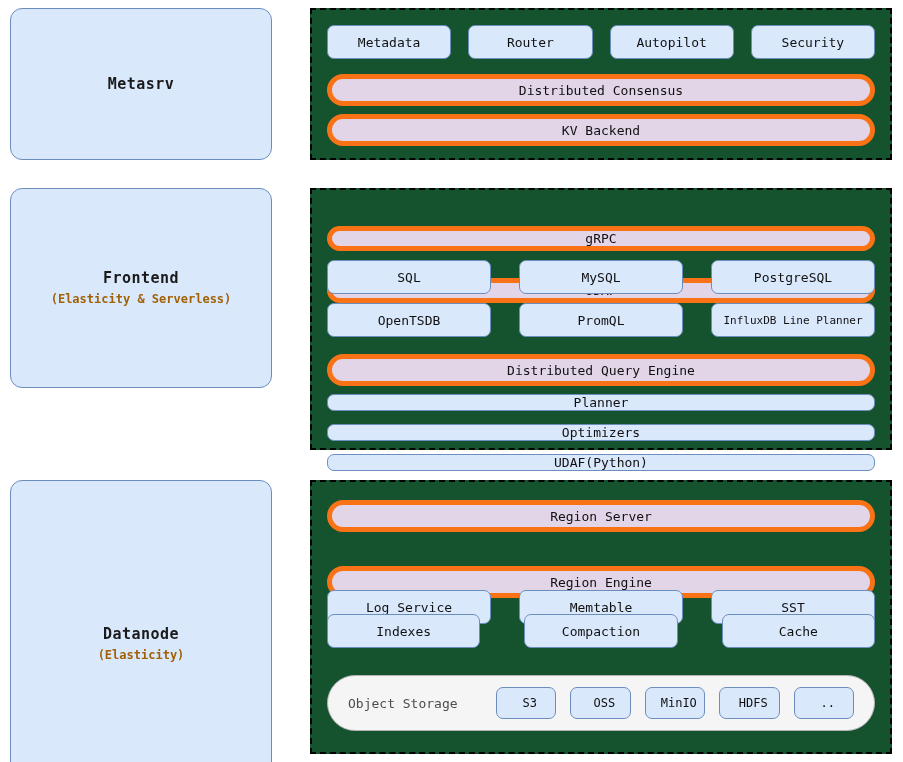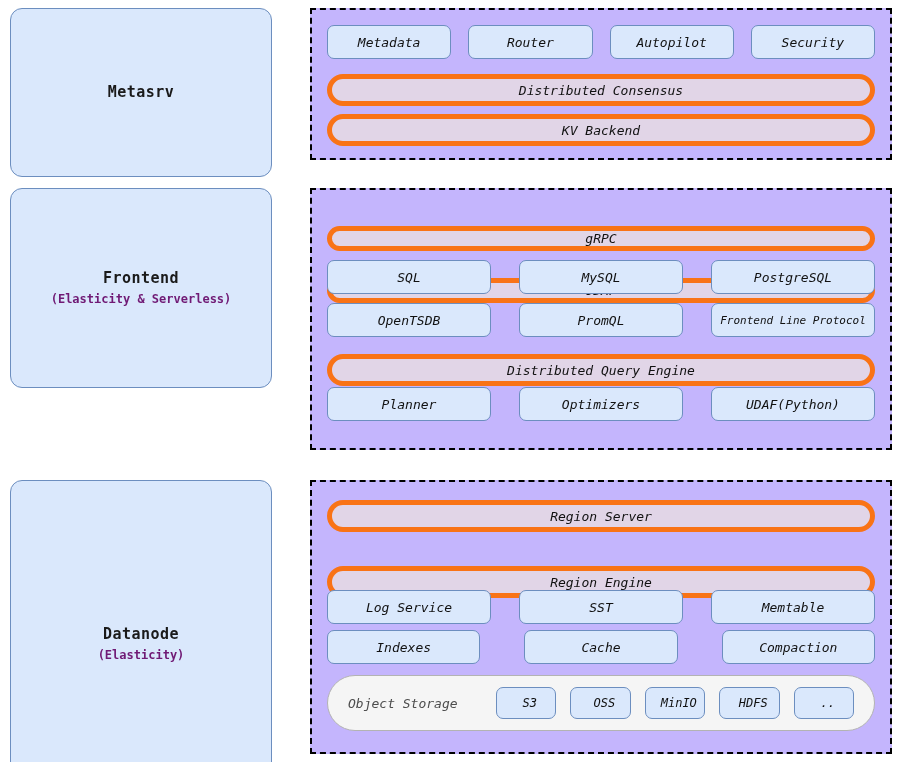--- a/index.html
+++ b/index.html
@@ -40,37 +40,36 @@
   .role-title {
     font-size: 15px;
     font-weight: bold;
     color: #1a1a1a;
     letter-spacing: 0.5px;
     line-height: 1.5;
   }
   .role-sub {
     font-size: 12px;
     font-weight: bold;
-    color: #701a75;
+    color: #a16207;
     line-height: 1.6;
   }
 
-  #panel-metasrv  { top: 8px;   height: 169px; text-align: center; }
+  #panel-metasrv  { top: 8px;   height: 152px; text-align: center; }
   #panel-frontend { top: 188px; height: 200px; }
   #panel-datanode { top: 480px; height: 328px; }
 
   
   .group {
     position: absolute;
     left: 310px;
     width: 582px;
     border: 2px dashed #000000;
     box-sizing: border-box;
-    background: #c4b5fd;
-    font-style: italic;
+    background: #14532d;
   }
   #group-metasrv  { top: 8px;   height: 152px; }
   #group-frontend { top: 188px; height: 262px; }
   #group-datanode { top: 480px; height: 274px; }
 
   .group-inner {
     position: absolute;
     left: 15px;
     right: 15px;
     top: 0;
@@ -194,28 +193,28 @@
 
       <div class="row" style="top:70px; gap:28px;">
         <div class="node blue">SQL</div>
         <div class="node blue">MySQL</div>
         <div class="node blue">PostgreSQL</div>
       </div>
 
       <div class="row" style="top:113px; gap:28px;">
         <div class="node blue">OpenTSDB</div>
         <div class="node blue">PromQL</div>
-        <div class="node blue small-text">Frontend Line Protocol</div>
+        <div class="node blue small-text">InfluxDB Line Planner</div>
       </div>
 
       <div class="row" style="top:164px;">
         <div class="node purple">Distributed Query Engine</div>
       </div>
 
-      <div class="row" style="top:197px; gap:28px;">
+      <div class="row" style="top:204px; gap:13px;flex-direction:column;">
         <div class="node blue">Planner</div>
         <div class="node blue">Optimizers</div>
         <div class="node blue">UDAF(Python)</div>
       </div>
 
     </div>
   </div>
 
   <div class="role-panel" id="panel-datanode">
     <div class="role-title">Datanode</div>
@@ -228,28 +227,28 @@
       <div class="row" style="top:18px;">
         <div class="node purple">Region Server</div>
       </div>
 
       <div class="row" style="top:58px;margin-top:26px;">
         <div class="node purple">Region Engine</div>
       </div>
 
       <div class="row" style="top:108px; gap:28px;">
         <div class="node blue">Log Service</div>
+        <div class="node blue">Memtable</div>
         <div class="node blue">SST</div>
-        <div class="node blue">Memtable</div>
-      </div>
-
-      <div class="row" style="top:148px; gap:44px;">
+      </div>
+
+      <div class="row" style="top:132px; gap:44px;">
         <div class="node blue">Indexes</div>
+        <div class="node blue">Compaction</div>
         <div class="node blue">Cache</div>
-        <div class="node blue">Compaction</div>
       </div>
 
       <div class="storage-pill" style="top:193px;">
         <div class="storage-label">Object Storage</div>
         <div class="storage-chip">S3</div>
         <div class="storage-chip">OSS</div>
         <div class="storage-chip">MinIO</div>
         <div class="storage-chip">HDFS</div>
         <div class="storage-chip">..</div>
       </div>

